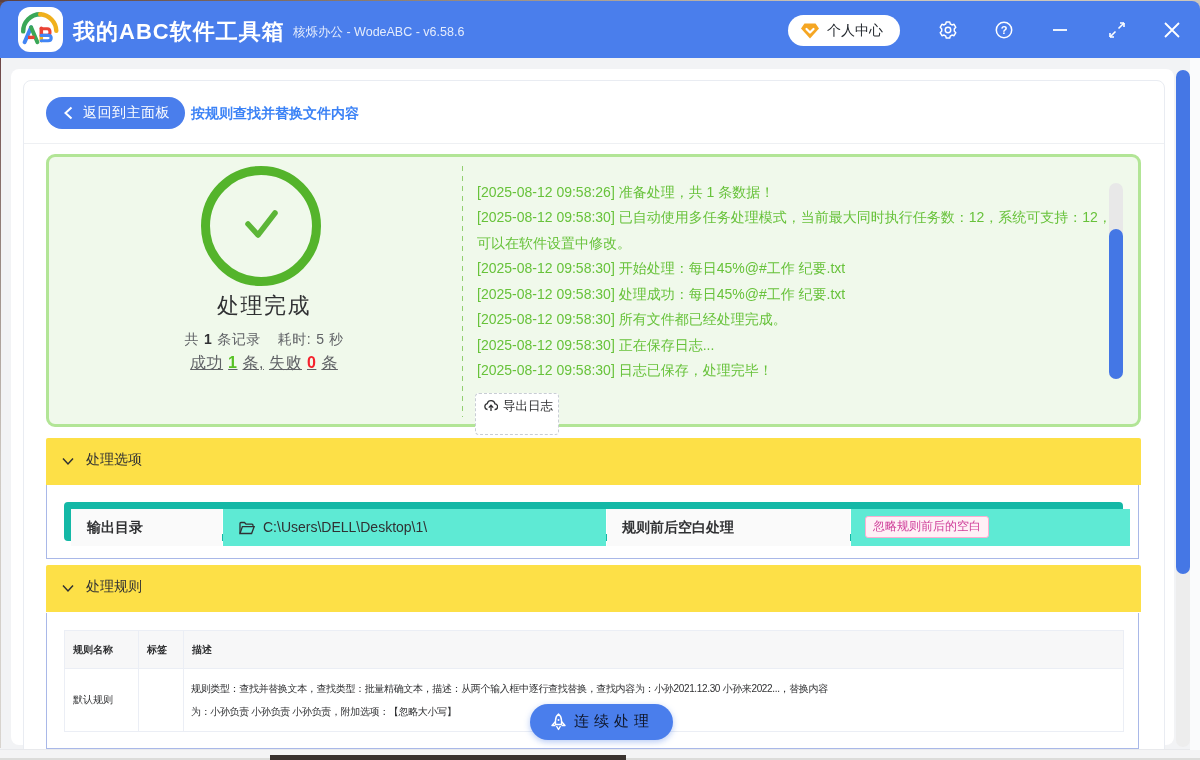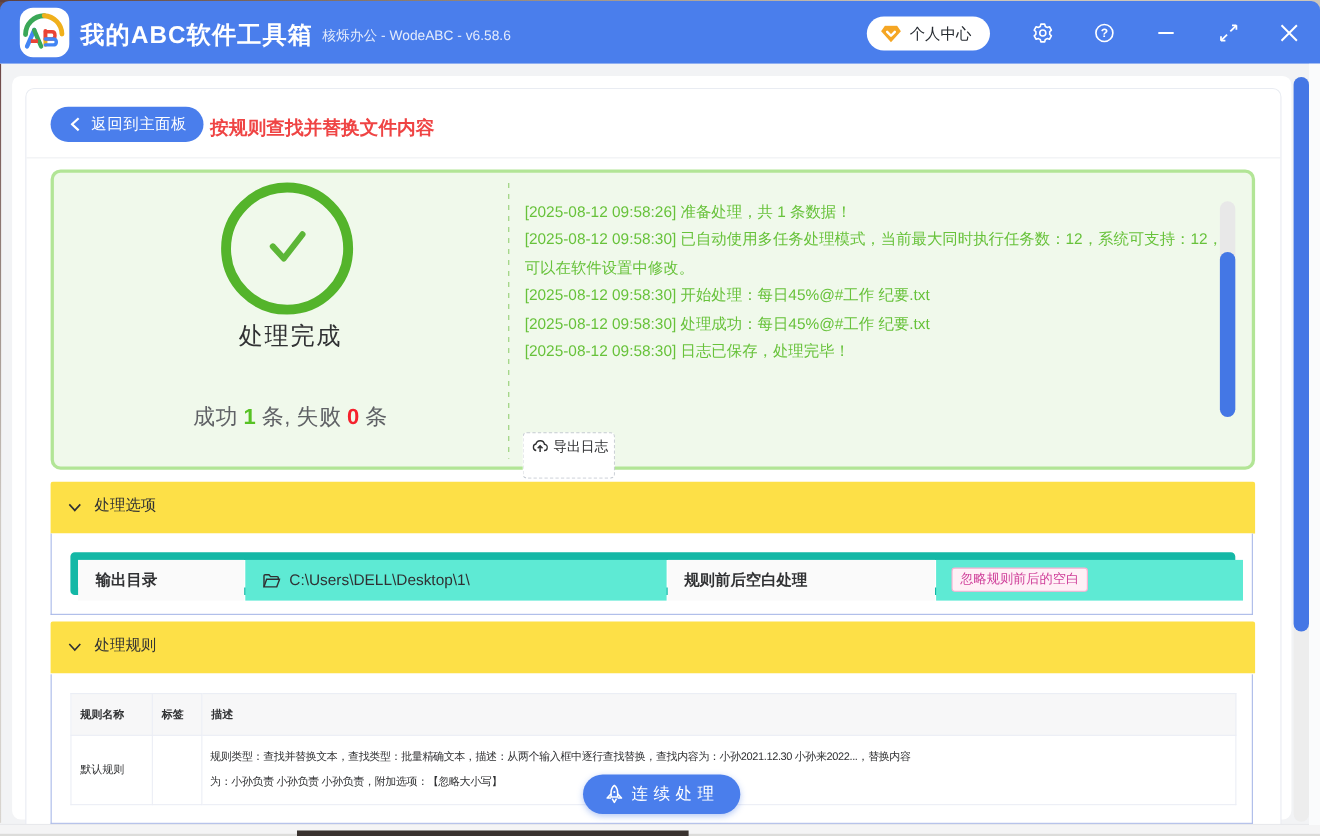--- a/index.html
+++ b/index.html
@@ -19,30 +19,30 @@
 #userbtn span { position:absolute; left:39px; top:7px; font-size:14px; color:#24292f; }
 .tbicon { top:19px; width:22px; height:22px; }
 
 
 #page { left:0; top:58px; width:1200px; height:694px; background:#f2f3f5; }
 #card { position:absolute; left:11px; top:11px; width:1163px; height:676px; background:#fff; border-radius:8px; }
 #inner { position:absolute; left:12px; top:11px; width:1142px; height:900px; border:1px solid #e9ecf2; border-radius:8px; background:#fff; }
 
 #backbtn { left:22px; top:16px; width:139px; height:32px; background:#4a7eec; border-radius:16px; color:#fff; }
 #backbtn .txt { position:absolute; left:37px; top:7px; font-size:14px; letter-spacing:0.5px; }
-#pagetitle { left:167px; top:24px; font-size:17px; font-weight:bold; color:#ef4444; }
+#pagetitle { left:167px; top:24px; font-size:14px; font-weight:bold; color:#3b82f6; }
 #hdivider { left:0px; top:62px; width:1140px; height:1px; background:#eef0f3; }
 
 
 #gpanel { left:22px; top:73px; width:1095px; height:273px; background:#f0f9eb; border:3px solid #b2e596; border-radius:9px; }
 #gleft { position:absolute; left:0; top:0; width:430px; height:100%; }
 .gc { position:absolute; width:100%; text-align:center; }
 #gtitle { top:134px; font-size:22px; color:#303133; letter-spacing:1.5px; }
 #gstat1 { top:174px; font-size:14px; color:#606266; letter-spacing:0.5px; }
-#gstat2 { top:208px; font-size:20px; color:#606266; letter-spacing:0.5px; }
+#gstat2 { top:196px; font-size:16px; color:#606266; letter-spacing:0.5px;text-decoration:underline; }
 .b1 { color:#303133; font-weight:bold; }
 .bg { color:#57c224; font-weight:bold; }
 .br { color:#f5222d; font-weight:bold; }
 #gdash { position:absolute; left:413px; top:9px; height:251px; width:1px; background:repeating-linear-gradient(180deg,#93cf72 0px,#93cf72 5px,rgba(0,0,0,0) 5px,rgba(0,0,0,0) 10px); }
 #glog { position:absolute; left:428px; top:23px; width:640px; font-size:14px; color:#67c23a; line-height:25.45px; white-space:nowrap; overflow:hidden; }
 #gsbar { position:absolute; left:1060px; top:26px; width:14px; height:196px; background:#e8e8e8; border-radius:7px; }
 #gsthumb { position:absolute; left:0; top:46px; width:14px; height:150px; background:#4477e5; border-radius:7px; }
 #exportbtn { position:absolute; left:426px; top:236px; width:84px; height:42px; background:#fff; border:1px dashed #c8cdd4; border-radius:4px; }
 #exportbtn span { position:absolute; left:27px; top:4px; font-size:12.5px; color:#303133; }
 
@@ -68,21 +68,21 @@
 #rtable { left:40px; top:549px; width:1060px; border-collapse:collapse; table-layout:fixed; font-size:10px; color:#303133; }
 #rtable .desc div { overflow:hidden; }
 #rtable th, #rtable td { border:1px solid #ebeef5; text-align:left; font-weight:normal; }
 #rtable th { height:38px; font-weight:bold; padding:0 0 0 8px; background:#f7f7f8; }
 #rtable td { padding:8px 8px; white-space:nowrap; }
 #rtable td.desc div { letter-spacing:-0.35px; }
 #rtable td.desc { white-space:normal; padding:8px 7px; }
 
 
 #contbtn { left:506px; top:623px; width:143px; height:36px; background:#4a7eec; border-radius:18px; box-shadow:0 2px 6px rgba(70,120,230,0.4); }
-#contbtn span { position:absolute; left:44px; top:8px; font-size:15px; color:#ffffff; letter-spacing:5px; }
+#contbtn span { position:absolute; left:44px; top:8px; font-size:15px; color:#0f172a; letter-spacing:5px; }
 
 
 #psbar { left:1176px; top:12px; width:14px; height:677px; background:#ededed; border-radius:7px; }
 #psthumb { position:absolute; left:0; top:0px; width:14px; height:504px; background:#4577e5; border-radius:7px; }
 
 
 #botgray { left:0px; top:750px; width:1200px; height:9px; background:#f4f4f5; }
 #botedge { left:0px; top:758px; width:1200px; height:2px; background:#dcdcda; }
 #botbar { left:0px; top:749px; width:1200px; height:1px; background:#e8e9ec; }
 #taskbar { left:270px; top:755px; width:356px; height:5px; background:#39322f; }
@@ -152,29 +152,32 @@
       <div class="abs" id="pagetitle">按规则查找并替换文件内容</div>
       <div class="abs" id="hdivider"></div>
 
       <div class="abs" id="gpanel">
         <div id="gleft">
           <svg style="position:absolute;left:145.5px;top:3px" width="132" height="132" viewBox="0 0 132 132">
             <circle cx="66" cy="66" r="55.5" fill="none" stroke="#54b42b" stroke-width="9"></circle>
             <path d="M 53 64 L 63 75 L 80 53" fill="none" stroke="#5cb637" stroke-width="5.5" stroke-linecap="round" stroke-linejoin="round"></path>
           </svg>
           <div class="gc" id="gtitle">处理完成</div>
+          <div class="gc" id="gstat1">共<span class="b1" style="margin:0 5px;">1</span>条记录<span style="display:inline-block;width:17px;"></span>耗时:<span style="margin-left:5px;">5 秒</span></div>
           <div class="gc" id="gstat2">成功<span class="bg" style="margin:0 5px;">1</span>条,<span style="margin-left:5px;">失败</span><span class="br" style="margin:0 5px;">0</span>条</div>
         </div>
         <div id="gdash"></div>
         <div id="glog">
           <div>[2025-08-12 09:58:26] 准备处理，共 1 条数据！</div>
           <div>[2025-08-12 09:58:30] 已自动使用多任务处理模式，当前最大同时执行任务数：12，系统可支持：12，</div>
           <div>可以在软件设置中修改。</div>
           <div>[2025-08-12 09:58:30] 开始处理：每日45%@#工作 纪要.txt</div>
           <div>[2025-08-12 09:58:30] 处理成功：每日45%@#工作 纪要.txt</div>
+          <div>[2025-08-12 09:58:30] 所有文件都已经处理完成。</div>
+          <div>[2025-08-12 09:58:30] 正在保存日志...</div>
           <div>[2025-08-12 09:58:30] 日志已保存，处理完毕！</div>
         </div>
         <div id="gsbar">
             <div id="gsthumb"></div>
           </div>
         <div id="exportbtn">
           <svg style="position:absolute;left:8px;top:5px" width="14" height="13" viewBox="0 0 14 13">
             <path d="M 3.5 10.5 A 3 3 0 0 1 3.2 4.6 A 4 4 0 0 1 11 4.9 A 2.8 2.8 0 0 1 10.6 10.5" fill="none" stroke="#303133" stroke-width="1.3"></path>
             <path d="M 7 12 L 7 6.5 M 4.8 8.6 L 7 6.3 L 9.2 8.6" fill="none" stroke="#303133" stroke-width="1.3"></path>
           </svg>

